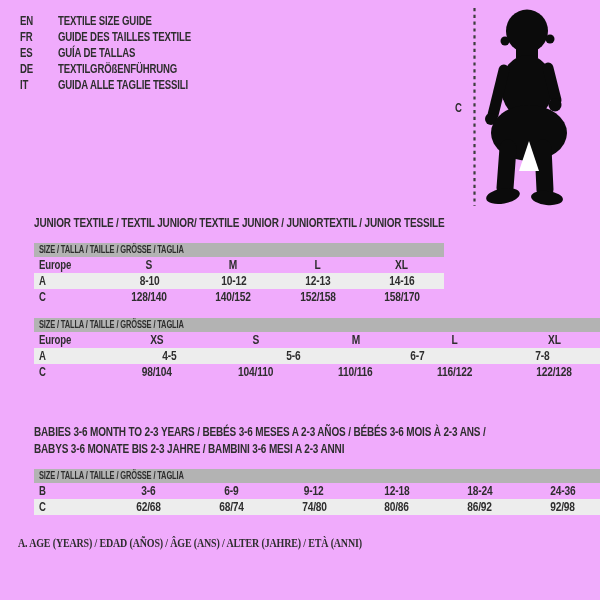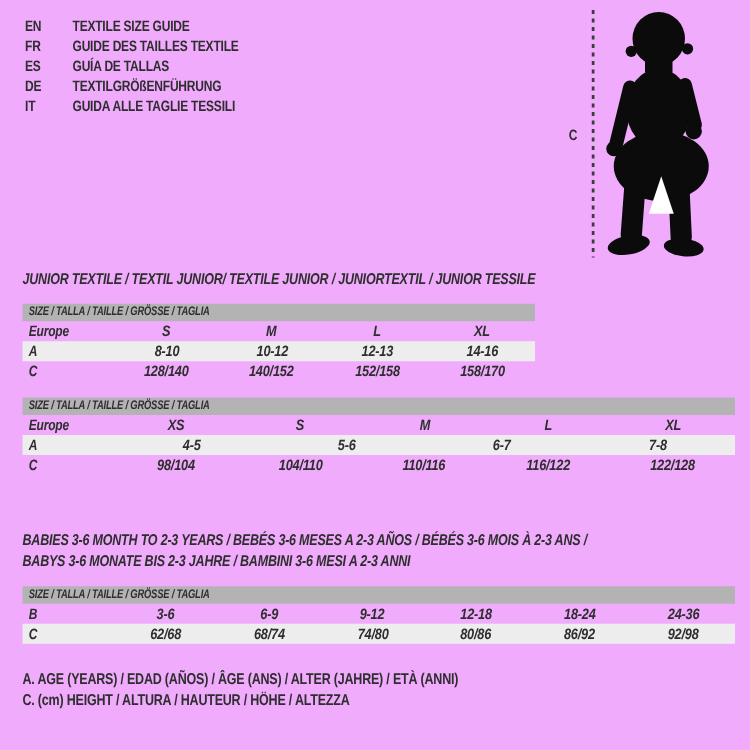--- a/index.html
+++ b/index.html
@@ -17,35 +17,35 @@
   .lang-row{display:flex;height:16px;line-height:16px;font-size:12px;}
   .lang-code{width:38px;flex:0 0 38px;}
   .lang-label{flex:1;}
 
   
   .figure{position:absolute;left:450px;top:0;width:150px;height:215px;}
   .figure svg{position:absolute;left:20px;top:0;}
   .c-label{position:absolute;left:5px;top:101px;font-size:12px;line-height:14px;}
 
   
-  .tbl{position:absolute;left:18px;font-style:italic;}
+  .tbl{position:absolute;left:34px;}
   .s1{top:215px;width:410px;}
   .s2{top:318px;width:570px;}
   .s3{top:424px;width:570px;}
   .tbl-title{line-height:17px;font-size:12.5px;margin-bottom:11px;}
   .title-line{height:17px;}
   .bar{height:14px;line-height:14px;background:var(--bar,#b3b3b3);padding-left:5px;font-size:10px;}
   .bar .t{transform:scaleX(.75);}
   .trow{display:flex;height:16px;line-height:16px;font-size:12px;}
   .trow.alt{background:var(--alt,#ededed);}
   .rlabel{flex:0 0 68px;padding-left:5px;}
   .cell{flex:1;text-align:center;}
 
   
-  .notes{position:absolute;left:18px;top:535px;}
+  .notes{position:absolute;left:18px;top:535px;font-family:Liberation Serif, serif;}
   .note-line{height:17px;line-height:17px;font-size:12.5px;}
 </style>
 </head>
 <body>
 
 <div class="page">
 
   <header class="lang-list">
       <div class="lang-row">
         <span class="lang-code"><span class="t">EN</span></span>
@@ -177,16 +177,15 @@
           <div class="cell"><span class="t tc">74/80</span></div>
           <div class="cell"><span class="t tc">80/86</span></div>
           <div class="cell"><span class="t tc">86/92</span></div>
           <div class="cell"><span class="t tc">92/98</span></div>
         </div>
       </div>
   </section>
 
   <footer class="notes">
       <div class="note-line"><span class="t">A. AGE (YEARS) / EDAD (AÑOS) / ÂGE (ANS) / ALTER (JAHRE) / ETÀ (ANNI)</span></div>
-      <div class="note-line"><span class="t">C. (cm) HEIGHT / ALTURA / HAUTEUR / HÖHE / ALTEZZA</span></div>
     </footer>
 
 </div>
 
 </body></html>

